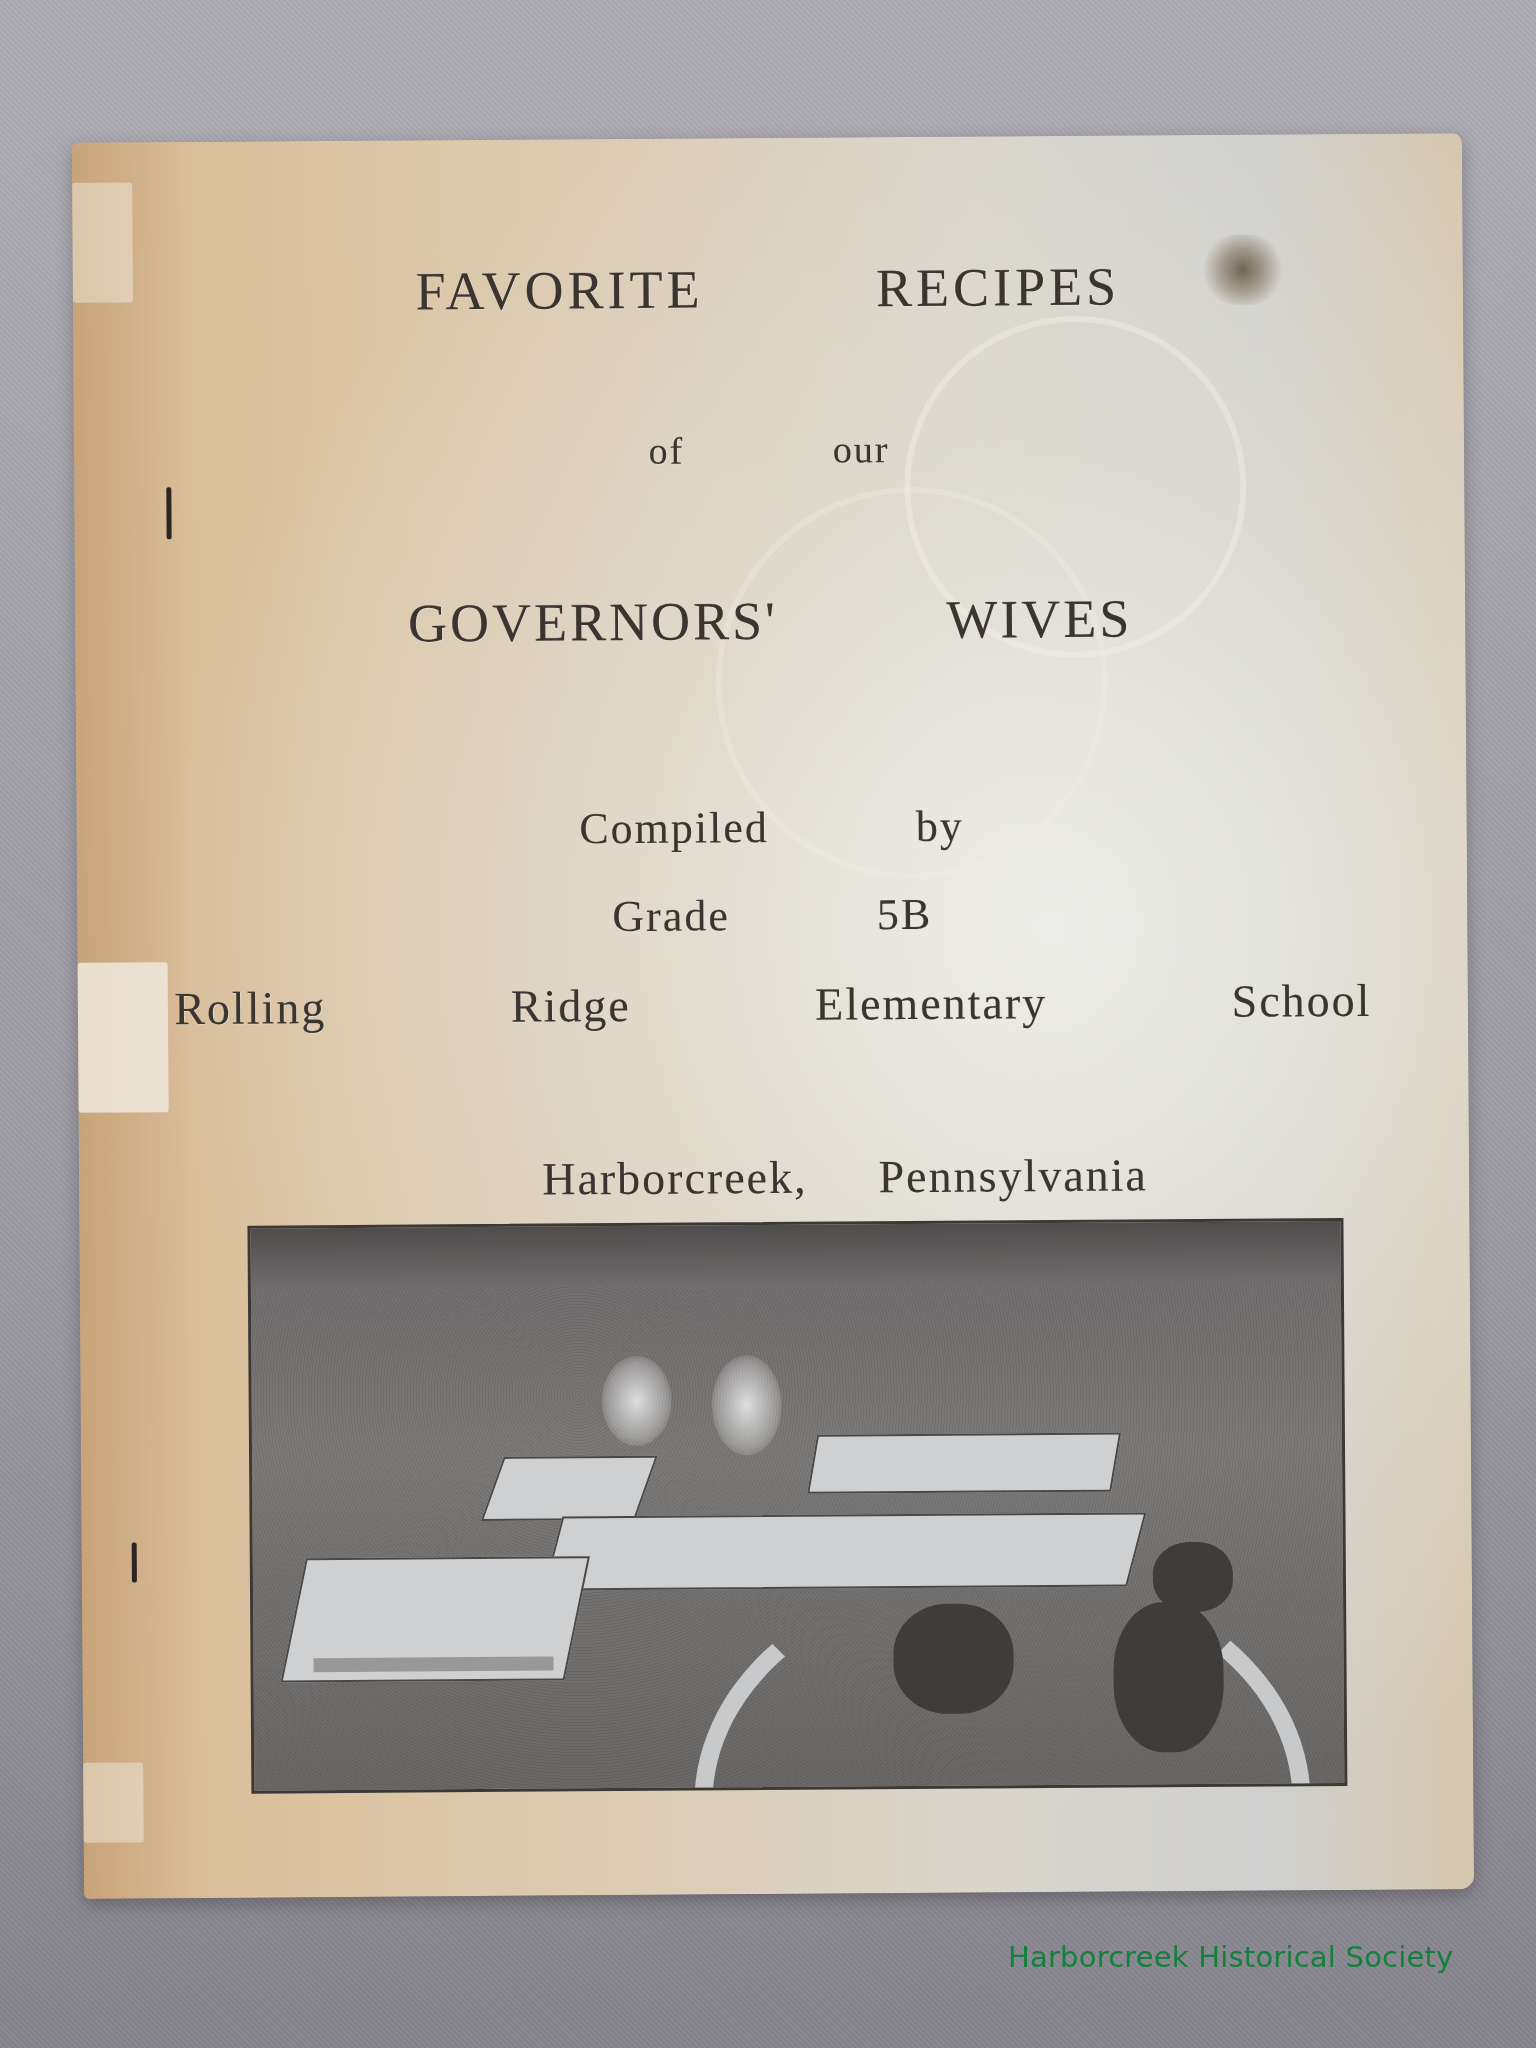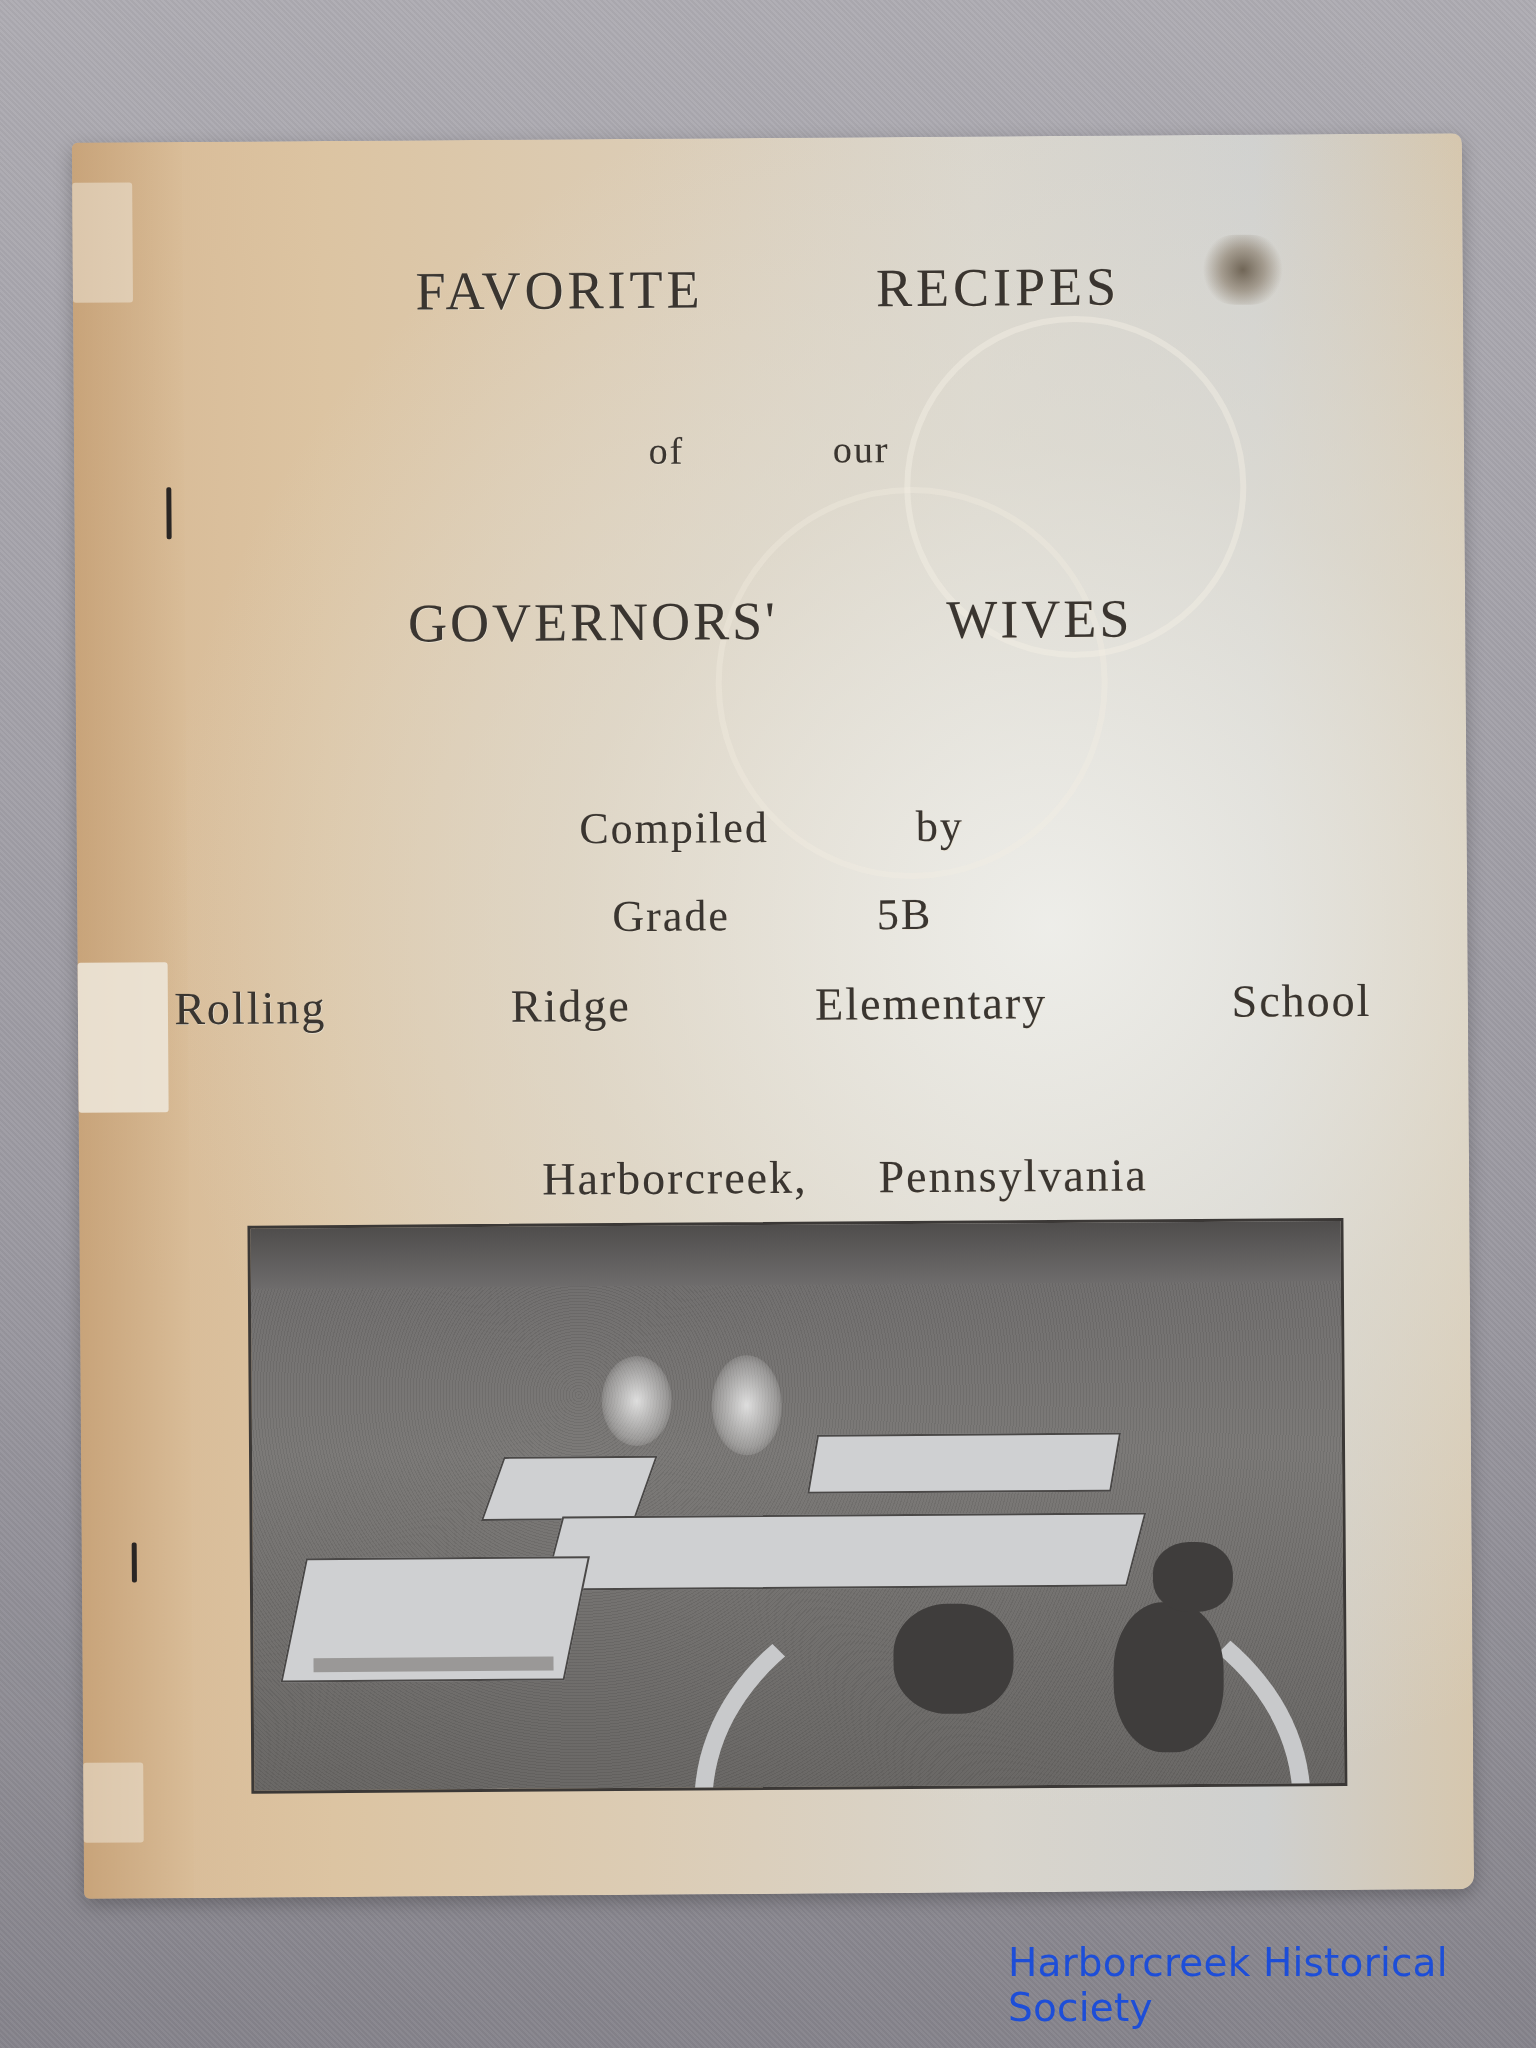--- a/index.html
+++ b/index.html
@@ -78,21 +78,21 @@
   }
   .tree-blob {
     position:absolute; border-radius:45%; background:#3f3d3c;
   }
   .glare {
     position:absolute; border-radius:50%;
     background: radial-gradient(ellipse, rgba(240,240,240,0.85) 0%, rgba(240,240,240,0.3) 60%, rgba(0,0,0,0) 80%);
   }
   .watermark {
     position:absolute; left:1008px; top:1940px;
-    font-family: "DejaVu Sans", sans-serif; font-size:39px; color:#1d4ed8;
+    font-family: "DejaVu Sans", sans-serif; font-size:29px; color:#15803d;
     letter-spacing:0.2px;
   }
 </style>
 </head>
 <body>
 
 <div class="background-noise"></div>
 
 <div class="booklet">
   <div class="spine-wear"></div>

